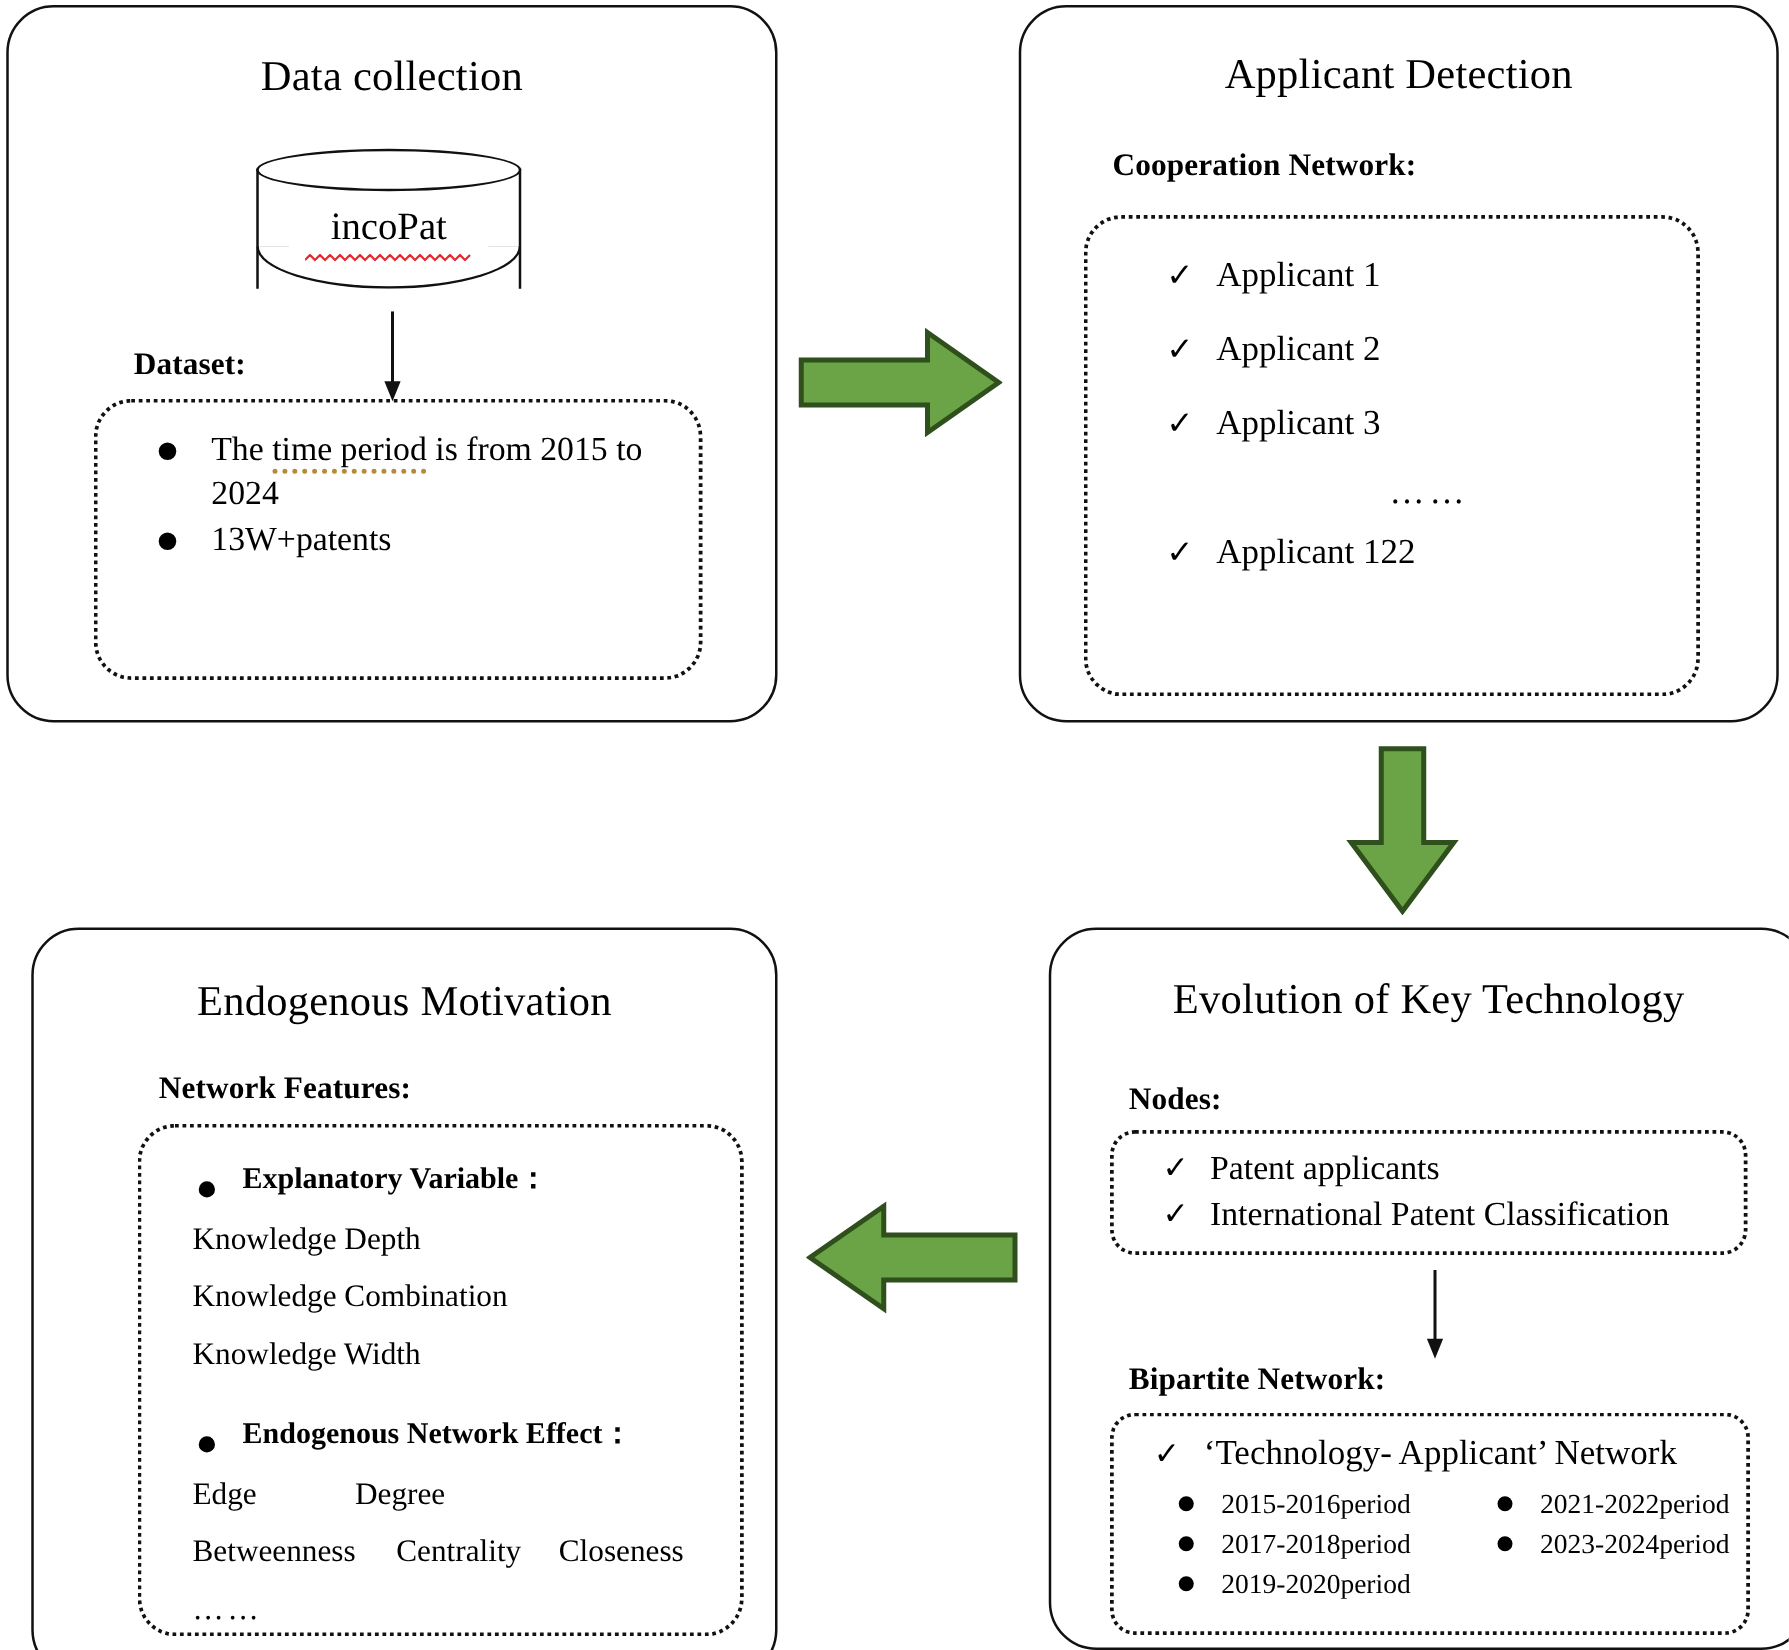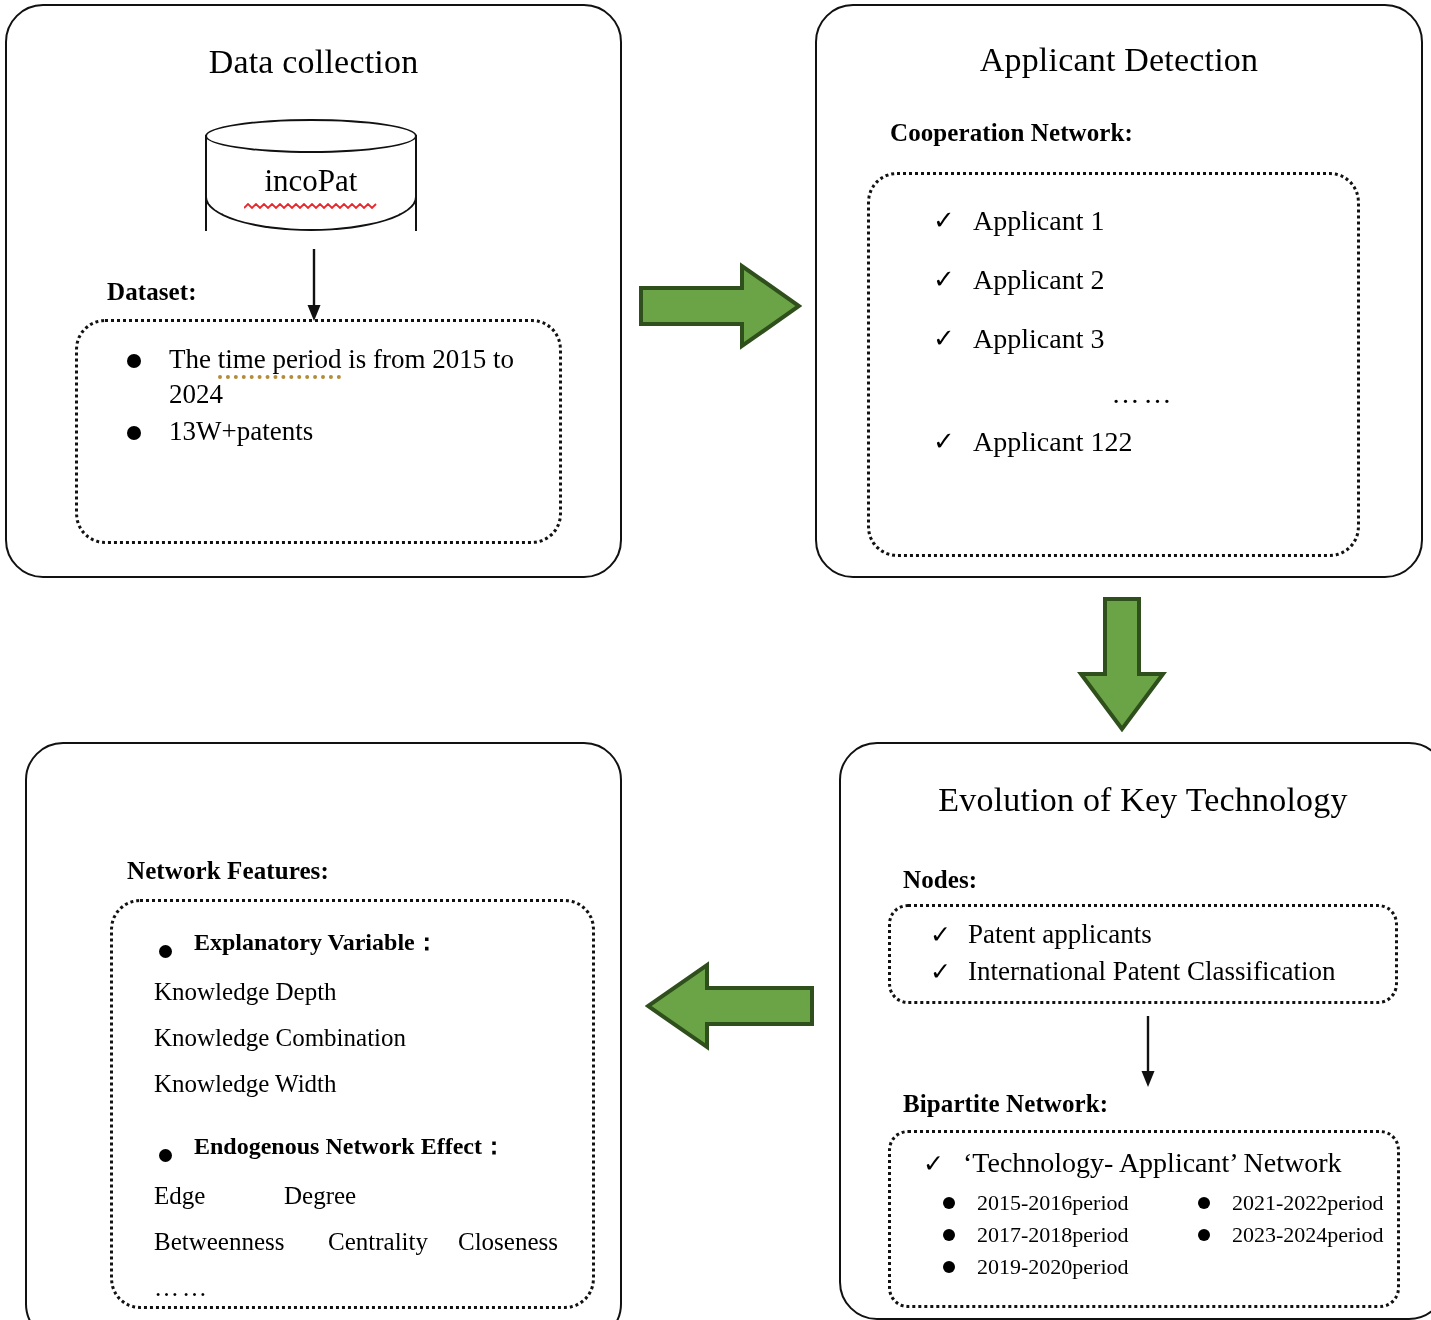--- a/index.html
+++ b/index.html
@@ -351,20 +351,21 @@
     <div class="ap-ellipsis">……</div>
     <div class="ap-item">
       <span class="ap-check">✓</span>
       <span>Applicant 122</span>
     </div>
   </div>
 </div>
 
 <div class="panel" id="panel-endogenous-motivation">
 
+  <div class="panel-title">Endogenous Motivation</div>
 
   <div class="sub-label" id="nf-label">Network Features:</div>
 
   <div class="dotted-box" id="nf-box">
     <div class="nf-head">
       <span class="nf-head-bullet"></span>
       <span>Explanatory Variable：</span>
     </div>
     <div class="nf-line">Knowledge Depth</div>
     <div class="nf-line">Knowledge Combination</div>
@@ -373,21 +374,21 @@
     <div class="nf-head" style="margin-top:32px;">
       <span class="nf-head-bullet"></span>
       <span>Endogenous Network Effect：</span>
     </div>
     <div class="nf-cols">
       <span style="width:130px;">Edge</span>
       <span>Degree</span>
     </div>
     <div class="nf-cols">
       <span style="width:163px;">Betweenness</span>
-      <span style="width:130px;margin-left:11px;">Centrality</span>
+      <span style="width:130px;">Centrality</span>
       <span>Closeness</span>
     </div>
     <div class="nf-dots">……</div>
   </div>
 </div>
 
 <div class="panel" id="panel-evolution">
 
   <div class="panel-title">
     <div>Evolution of Key Technology</div>

